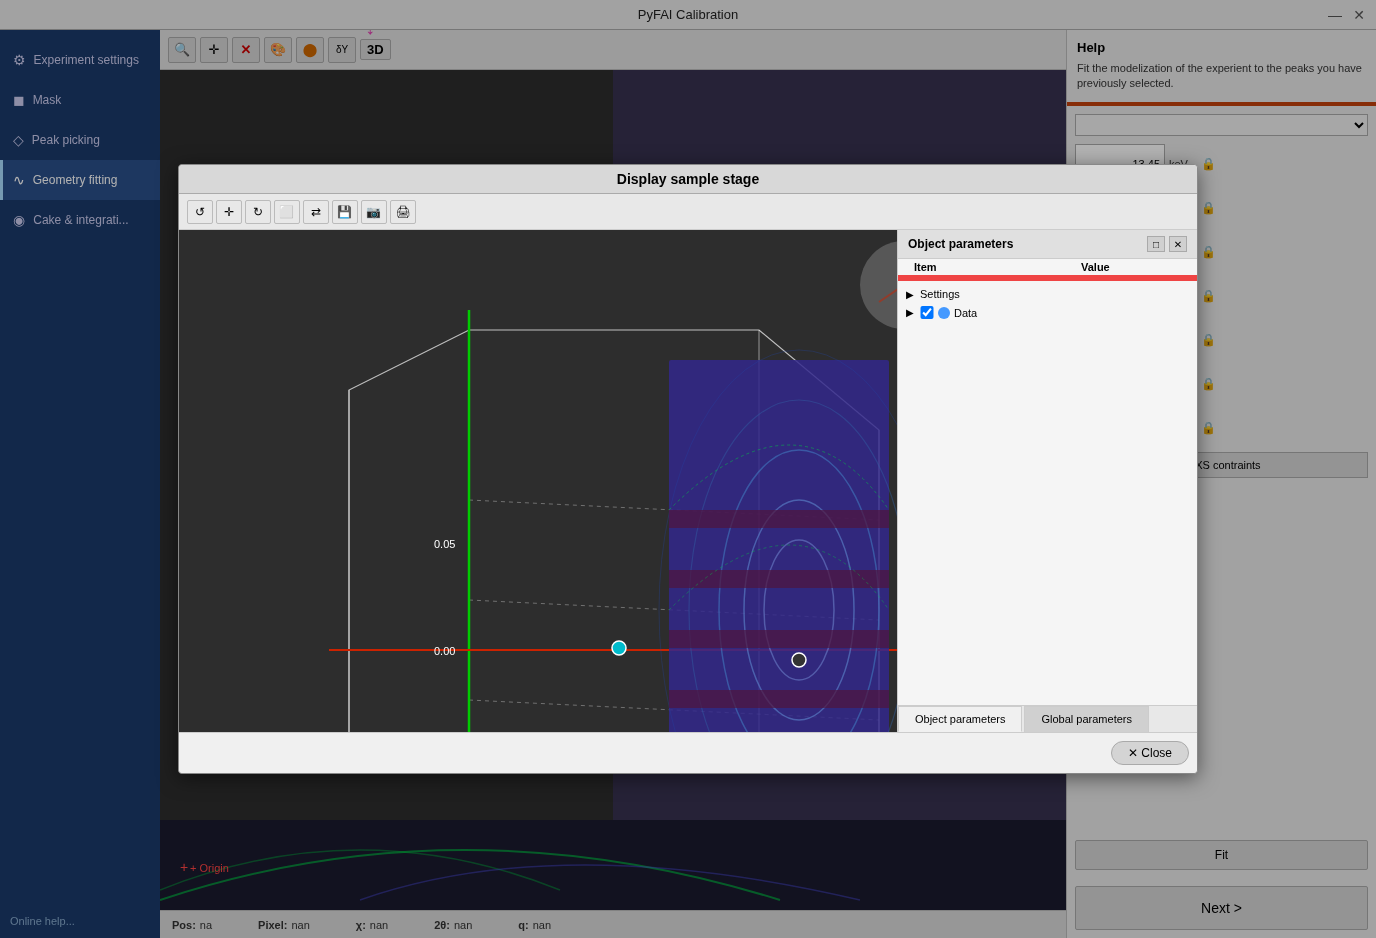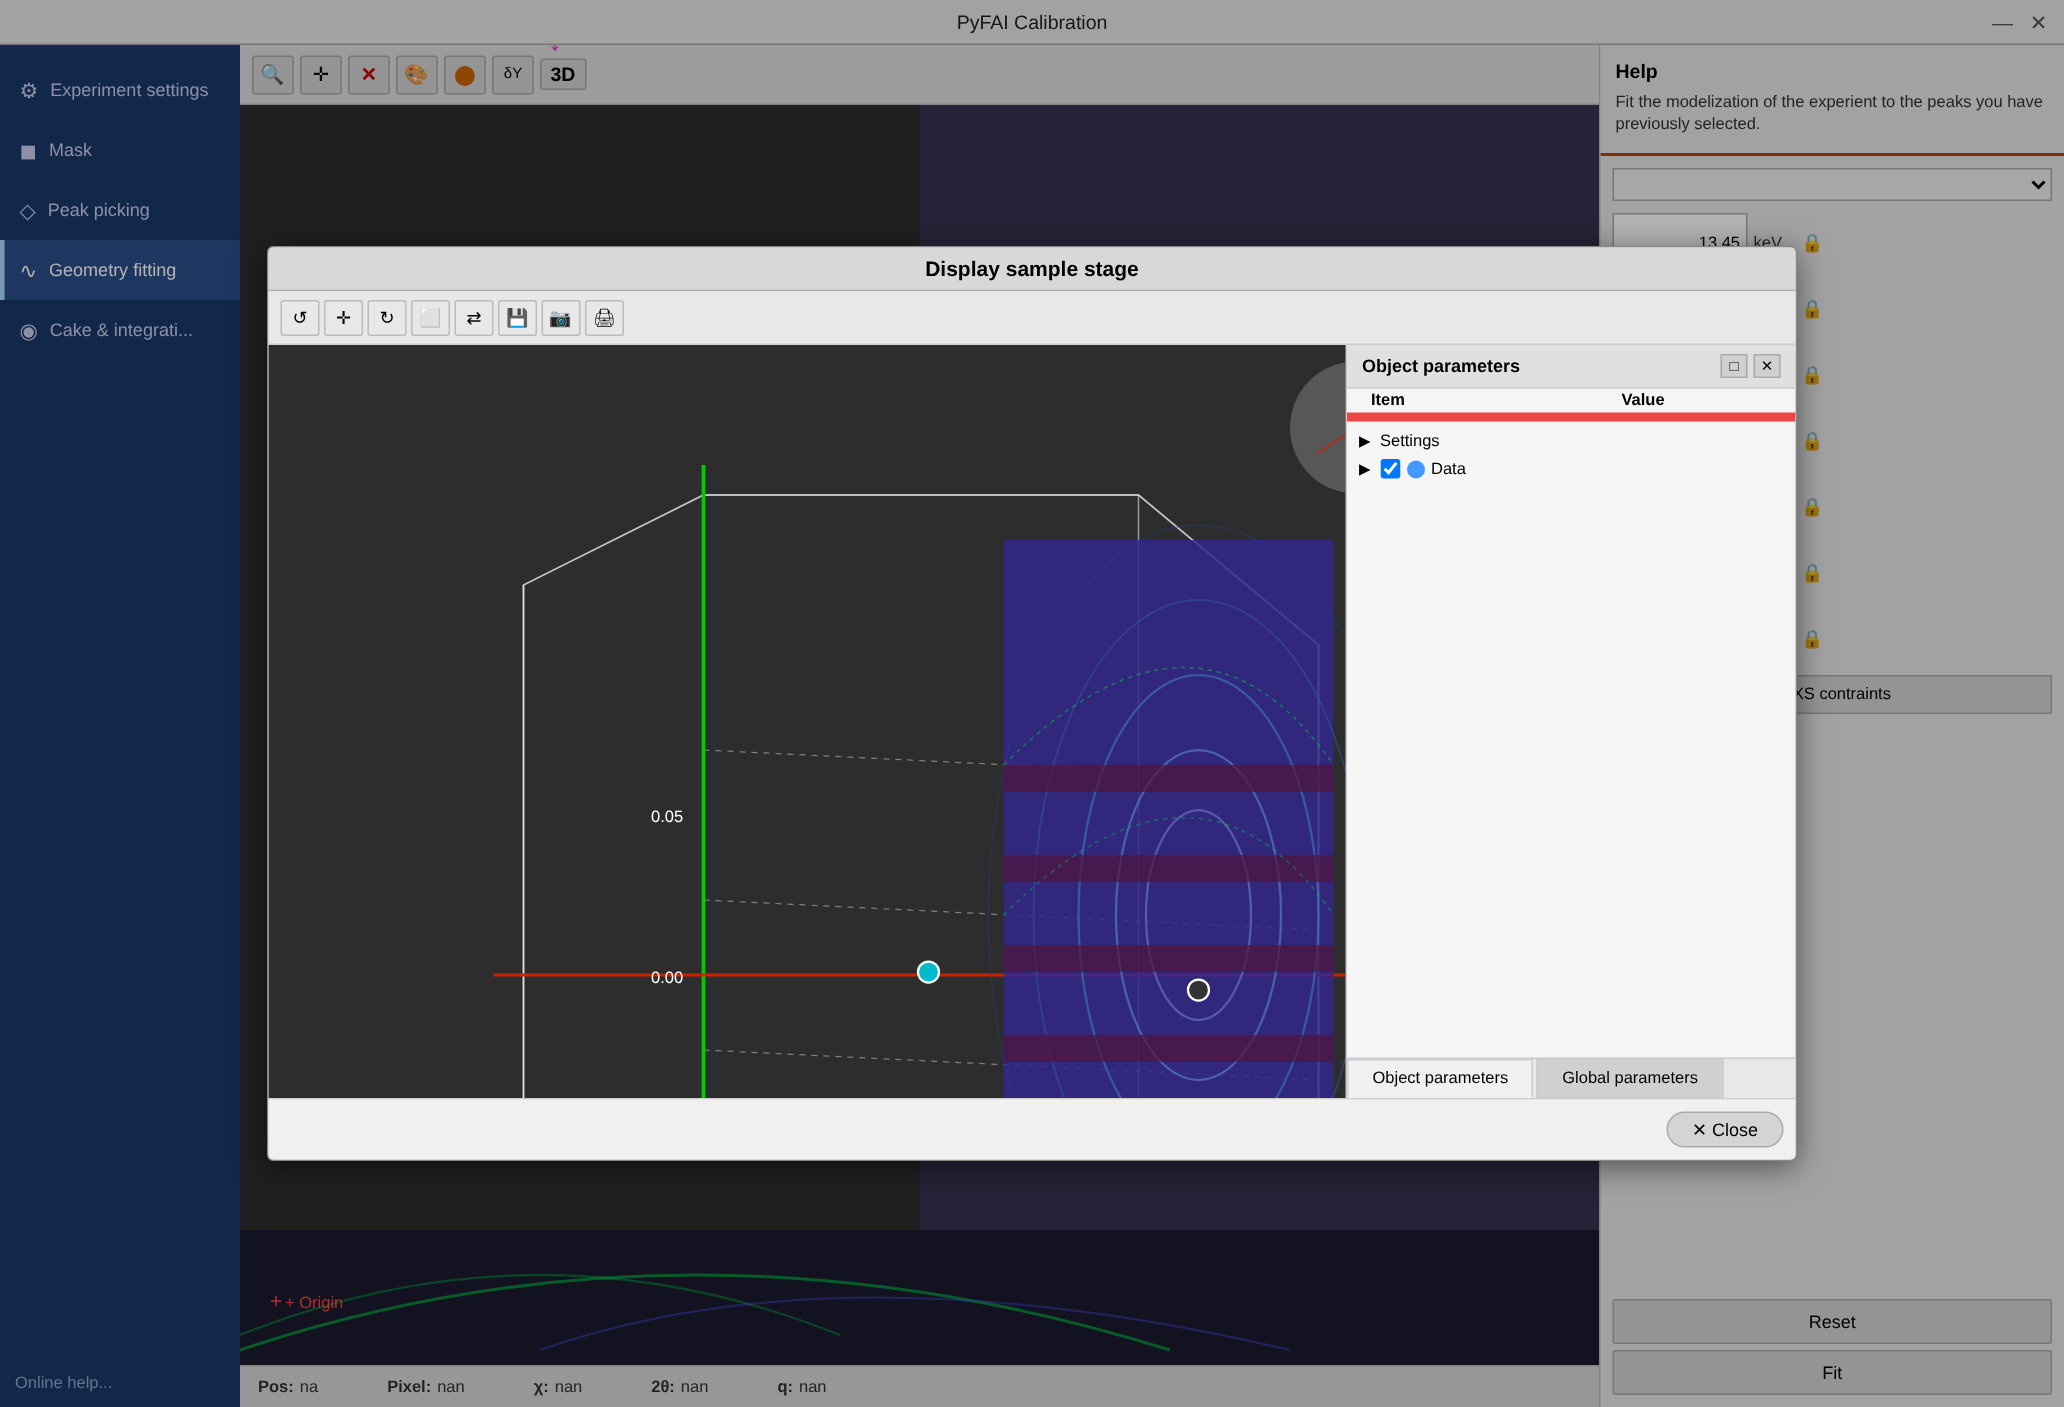--- a/index.html
+++ b/index.html
@@ -161,21 +161,21 @@
       width: 310px;
       background: #e8e8e8;
       display: flex;
       flex-direction: column;
       border-left: 1px solid #bbb;
       flex-shrink: 0;
     }
     .help-section {
       background: #e8e8e8;
       padding: 10px;
-      border-bottom: 2px solid #c2410c;
+      border-bottom: 4px solid #c2410c;
     }
     .help-title { font-weight: bold; font-size: 13px; margin-bottom: 6px; }
     .help-text { font-size: 11px; color: #333; line-height: 1.4; }
     .right-params {
       padding: 8px;
       display: flex;
       flex-direction: column;
       gap: 4px;
       flex: 1;
     }
@@ -584,24 +584,24 @@
       </div>
 
       <button class="saxs-btn">sAXS contraints</button>
 
       <div class="param-row">
         <span class="rad-label">(ranges) rad</span>
       </div>
     </div>
 
     <div class="reset-fit-row">
-      <button class="action-btn">Reset</button>
       <button class="action-btn">Fit</button>
     </div>
 
+    <button class="next-btn">Next &gt;</button>
   </div>
 </div>
 
 <div class="modal-overlay">
   <div class="modal">
 
     <div class="modal-title-bar">
       <span>Display sample stage</span>
     </div>
 

